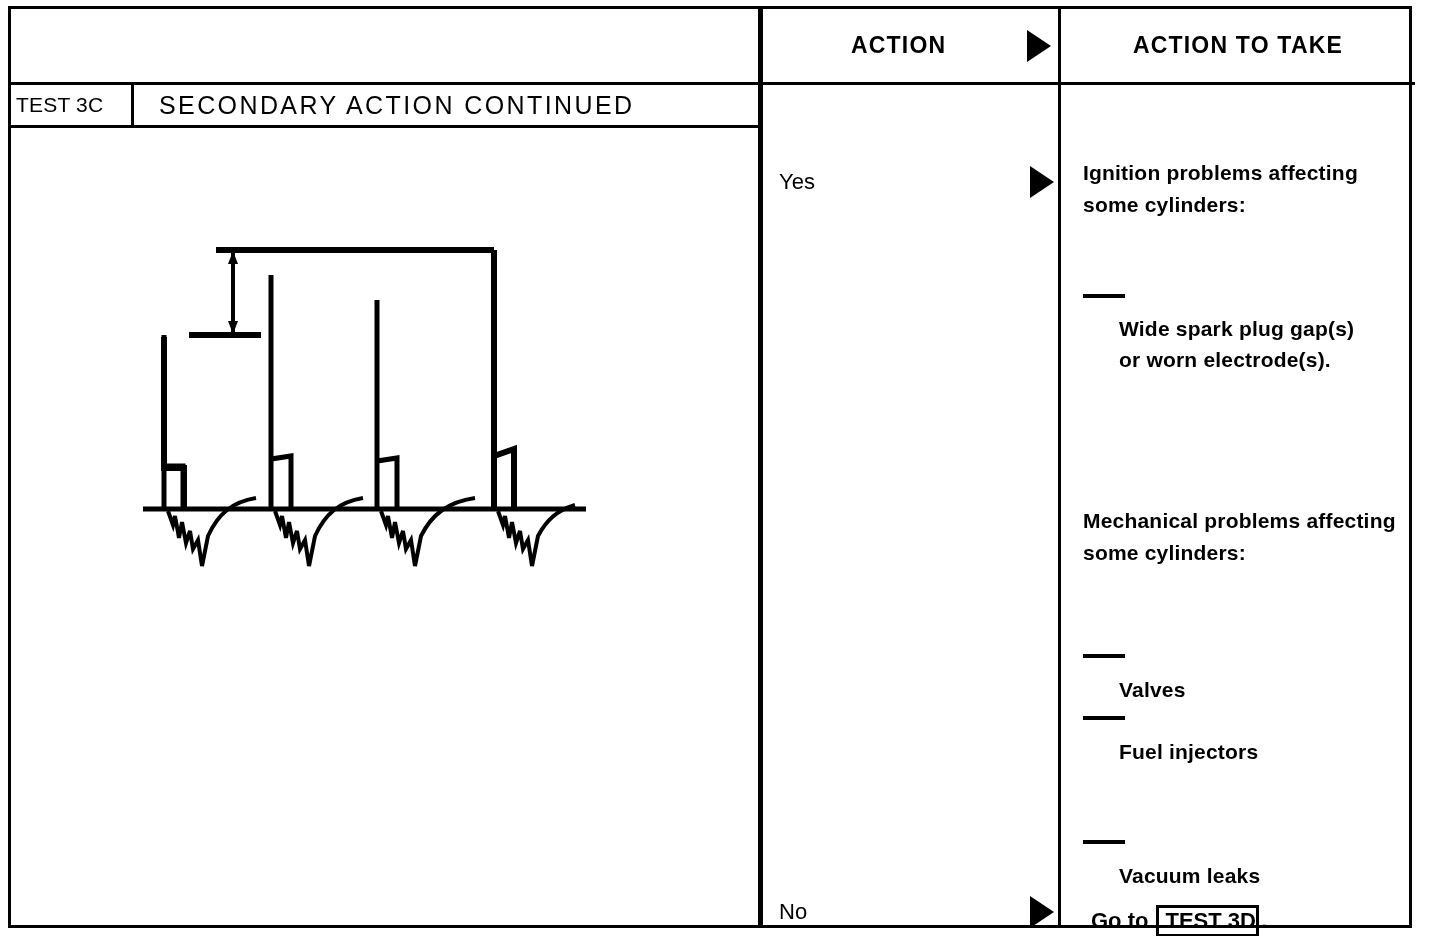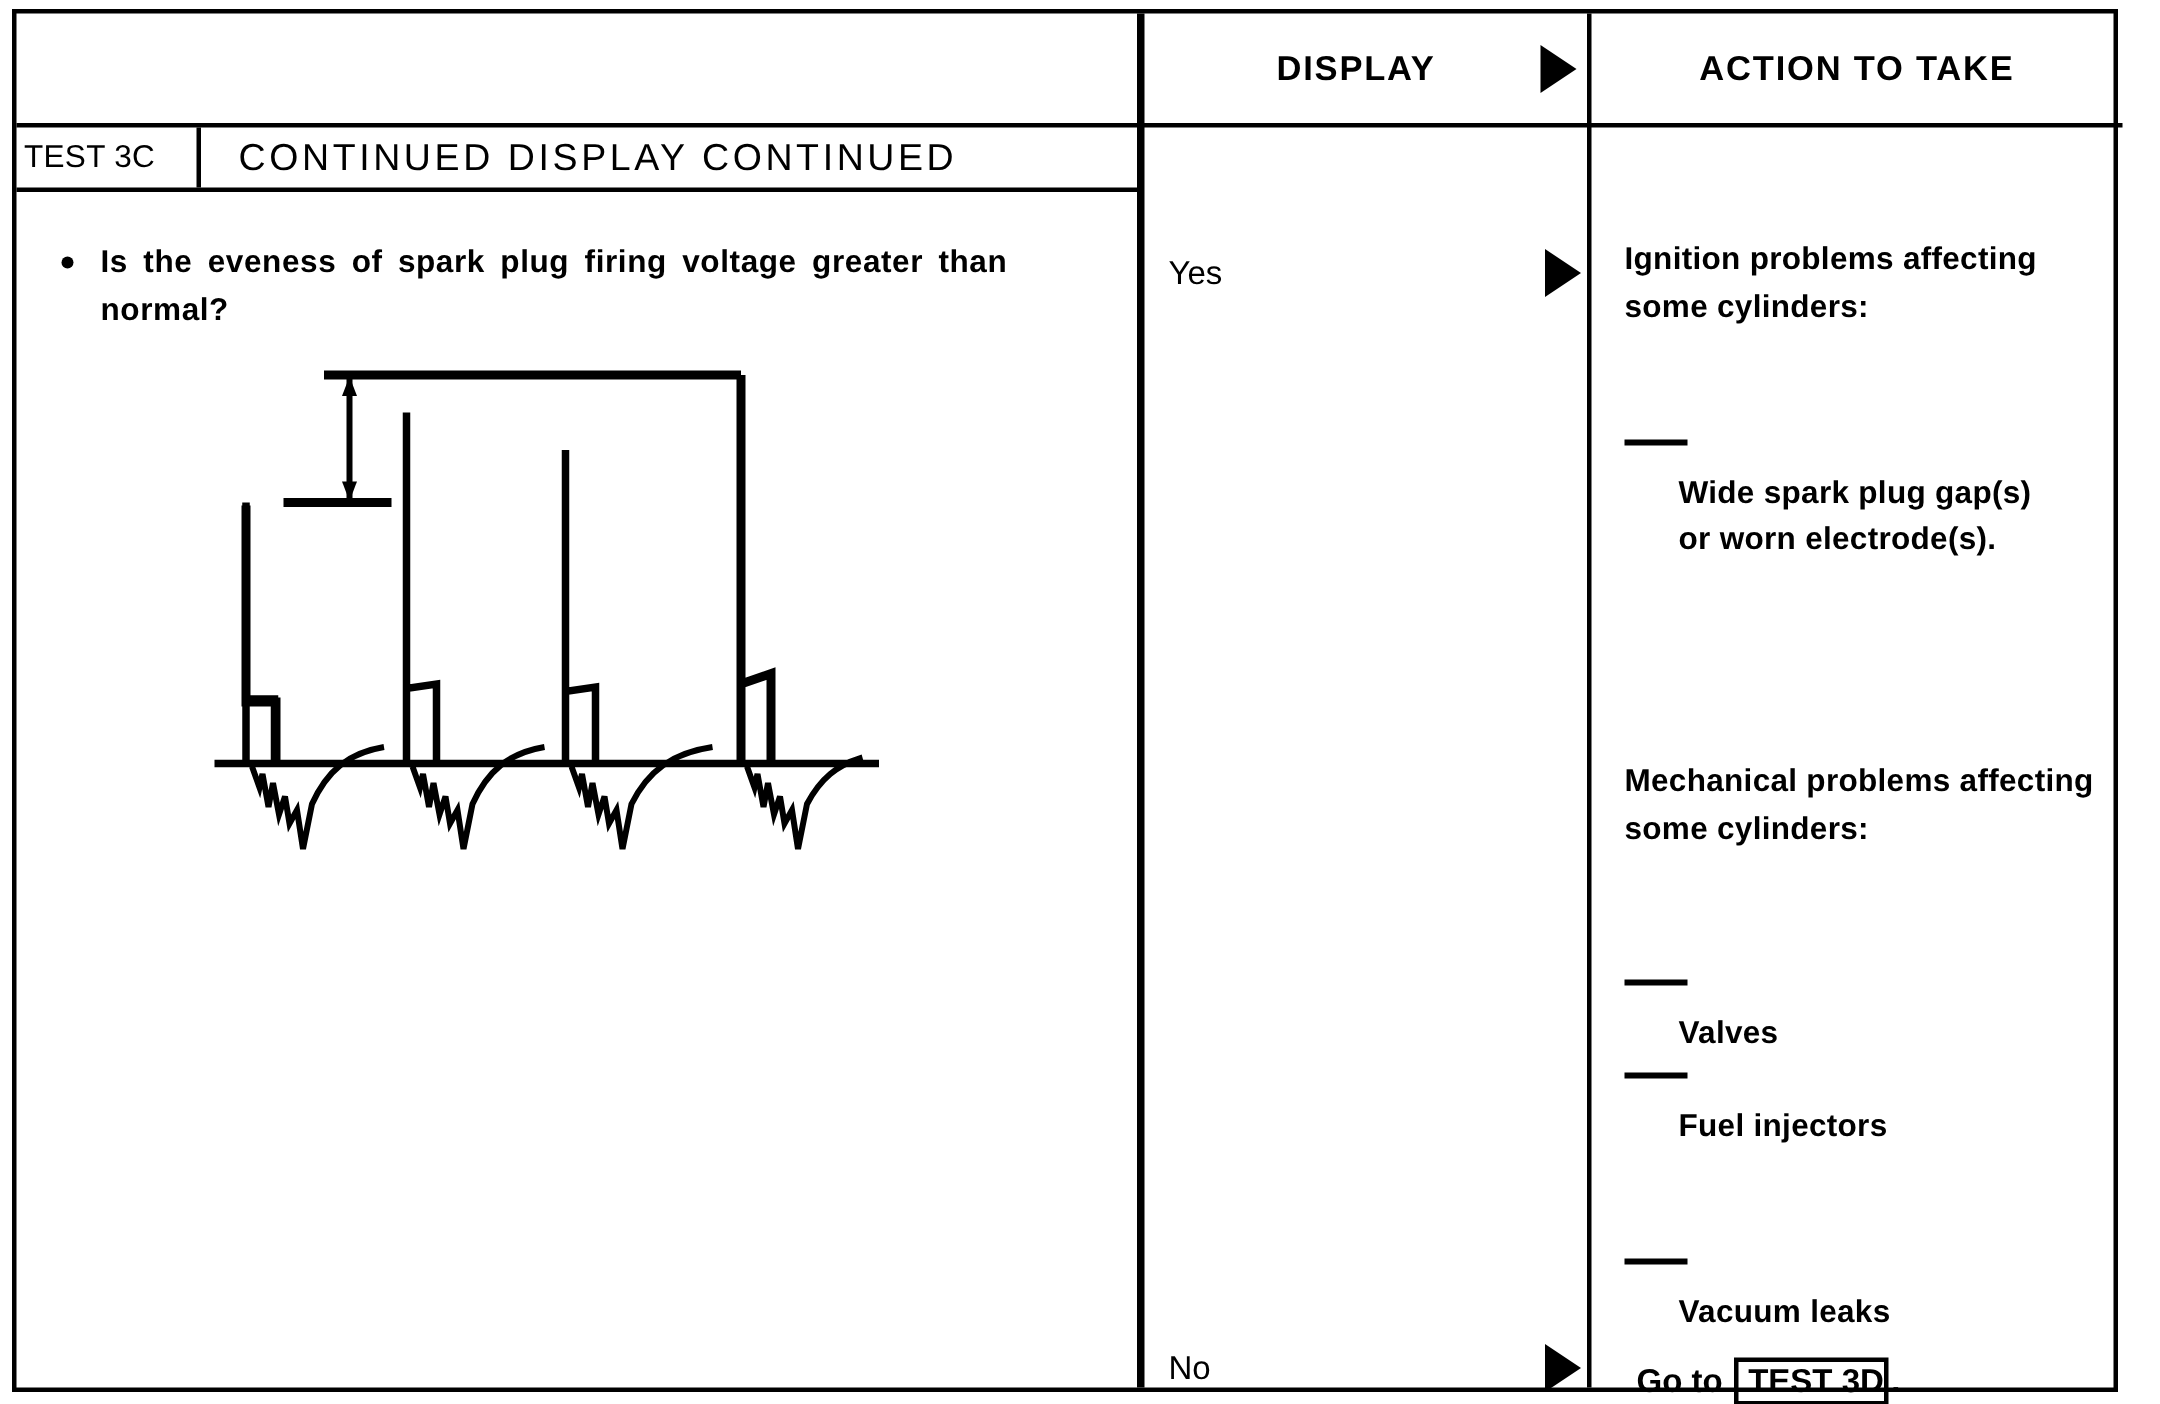--- a/index.html
+++ b/index.html
@@ -167,44 +167,40 @@
 <body>
 
 <div id="table-frame">
 
   <div class="col-divider" id="divider-result"></div>
   <div class="col-divider" id="divider-action"></div>
 
   <div id="header-row">
     <div class="hr-cell" id="cell-result">
       <div id="result-inner">
-        <span class="hdr-text" id="result-label">DISPLAY</span>
+        <span class="hdr-text" id="result-label">ACTION</span>
         <span class="tri-right" id="header-triangle"></span>
       </div>
     </div>
     <div class="hr-cell" id="cell-action">
       <span class="hdr-text">ACTION TO TAKE</span>
     </div>
   </div>
   <div id="header-rule"></div>
 
   <div id="subrow">
     <div id="test-id-box">
       <span id="test-id-label">TEST 3C</span>
     </div>
     <div id="subrow-title">
-      <span id="subrow-title-label">CONTINUED DISPLAY CONTINUED</span>
+      <span id="subrow-title-label">SECONDARY ACTION CONTINUED</span>
     </div>
   </div>
   <div id="subrow-rule"></div>
 
-  <div id="question-block">
-    <span id="question-bullet"></span>
-    <div id="question-text">Is the eveness of spark plug firing voltage greater than normal?</div>
-  </div>
 
   <div id="waveform-wrap">
     <svg width="480" height="345" viewBox="0 0 480 345">
 
       <line x1="85" y1="16" x2="363" y2="16" stroke="#000" stroke-width="6"></line>
 
       <line x1="58" y1="101" x2="130" y2="101" stroke="#000" stroke-width="6"></line>
 
       <g>
         <line x1="102" y1="18" x2="102" y2="99" stroke="#000" stroke-width="4"></line>

